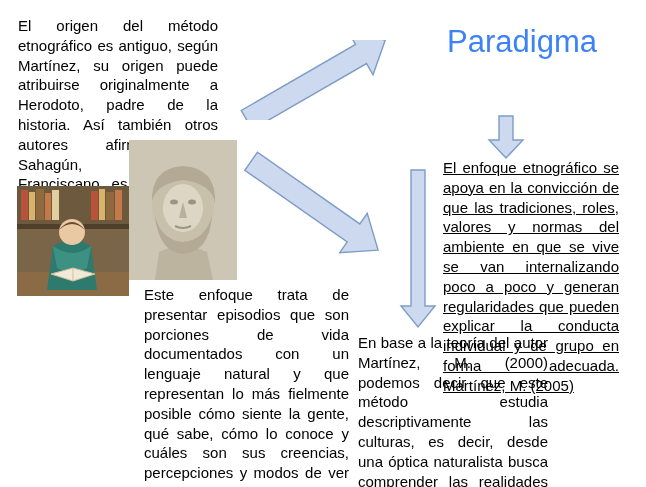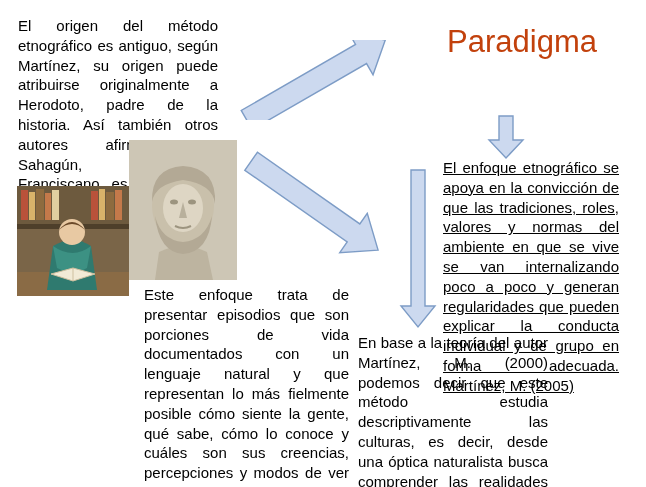--- a/index.html
+++ b/index.html
@@ -27,21 +27,21 @@
     text-justify: inter-word;
   }
   #title {
     position: absolute;
     left: 408px;
     top: 22px;
     width: 228px;
     text-align: center;
     font-size: 31px;
     line-height: 1.28;
-    color: #c2410c;
+    color: #3b82f6;
     font-family: "Liberation Sans", sans-serif;
   }
   #block-origen {
     left: 18px;
     top: 16px;
     width: 200px;
   }
   #block-enfoque-presentar {
     left: 144px;
     top: 285px;

